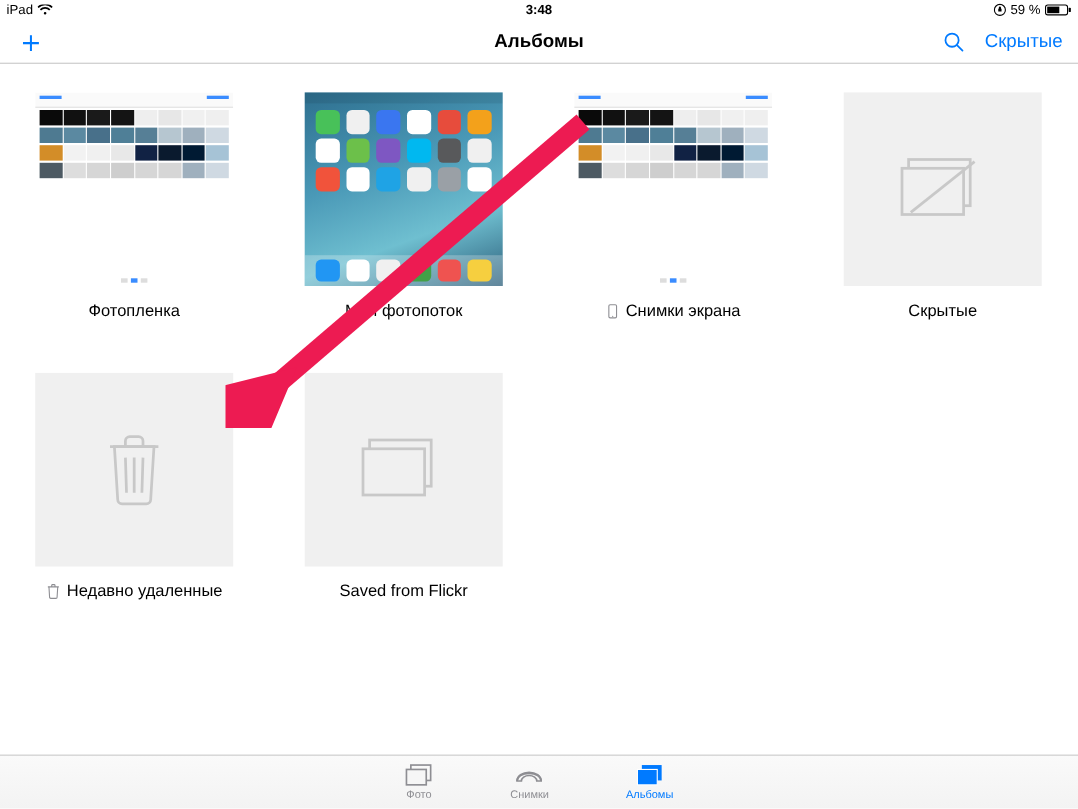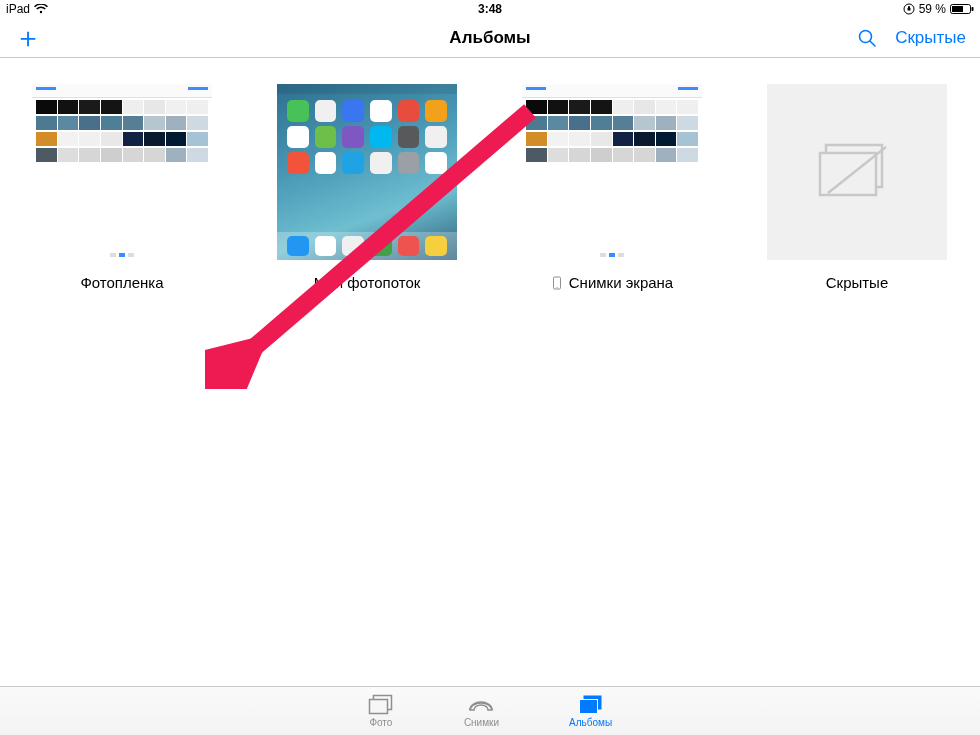--- a/index.html
+++ b/index.html
@@ -260,21 +260,49 @@
     <div class="thumb thumb-placeholder">
       <svg width="78" height="58" viewBox="0 0 78 58">
           <rect x="8" y="2" width="56" height="42" fill="none" stroke="#c8c8c8" stroke-width="2.5"></rect>
           <rect x="2" y="10" width="56" height="42" fill="#f0f0f0" stroke="#c8c8c8" stroke-width="2.5"></rect>
           <line x1="10" y1="50" x2="68" y2="4" stroke="#c8c8c8" stroke-width="2.5"></line>
         </svg>
     </div>
     <div class="album-label">Скрытые</div>
   </div>
 
-
+  <div class="album">
+    <div class="thumb thumb-placeholder">
+      <svg width="60" height="70" viewBox="0 0 60 70">
+          <path d="M12 14h36l-3 48a4 4 0 0 1-4 4H19a4 4 0 0 1-4-4L12 14z" fill="none" stroke="#c8c8c8" stroke-width="2.5"></path>
+          <path d="M8 14h44M22 14V9a4 4 0 0 1 4-4h8a4 4 0 0 1 4 4v5" fill="none" stroke="#c8c8c8" stroke-width="2.5"></path>
+          <line x1="22" y1="24" x2="23" y2="56" stroke="#c8c8c8" stroke-width="2.5"></line>
+          <line x1="30" y1="24" x2="30" y2="56" stroke="#c8c8c8" stroke-width="2.5"></line>
+          <line x1="38" y1="24" x2="37" y2="56" stroke="#c8c8c8" stroke-width="2.5"></line>
+        </svg>
+    </div>
+    <div class="album-label">
+      <span class="mini-icon">
+        <svg width="13" height="15" viewBox="0 0 13 15">
+            <path d="M2.5 3.5h8l-.6 9.5a1 1 0 0 1-1 1H4.1a1 1 0 0 1-1-.9L2.5 3.5zM1.5 3.5h10M5 3.5V2.3a.8.8 0 0 1 .8-.8h1.4a.8.8 0 0 1 .8.8v1.2" fill="none" stroke="#8e8e93" stroke-width="1"></path>
+          </svg>
+      </span>
+      <span>Недавно удаленные</span>
+    </div>
+  </div>
+
+  <div class="album">
+    <div class="thumb thumb-placeholder">
+      <svg width="78" height="58" viewBox="0 0 78 58">
+          <rect x="8" y="2" width="56" height="42" fill="none" stroke="#c8c8c8" stroke-width="2.5"></rect>
+          <rect x="2" y="10" width="56" height="42" fill="#f0f0f0" stroke="#c8c8c8" stroke-width="2.5"></rect>
+        </svg>
+    </div>
+    <div class="album-label">Saved from Flickr</div>
+  </div>
 
   <svg class="annotation-arrow" style="left:205px; top:41px;" width="340" height="290" viewBox="0 0 340 290">
     <defs>
       <marker id="ah" markerWidth="14" markerHeight="14" refX="3" refY="7" orient="auto">
         <path d="M0 7 L14 0 L11 7 L14 14 Z" fill="#ed1b52"></path>
       </marker>
     </defs>
     <line x1="325" y1="12" x2="24" y2="270" stroke="#ed1b52" stroke-width="18" marker-end="url(#ah)"></line>
   </svg>
 

